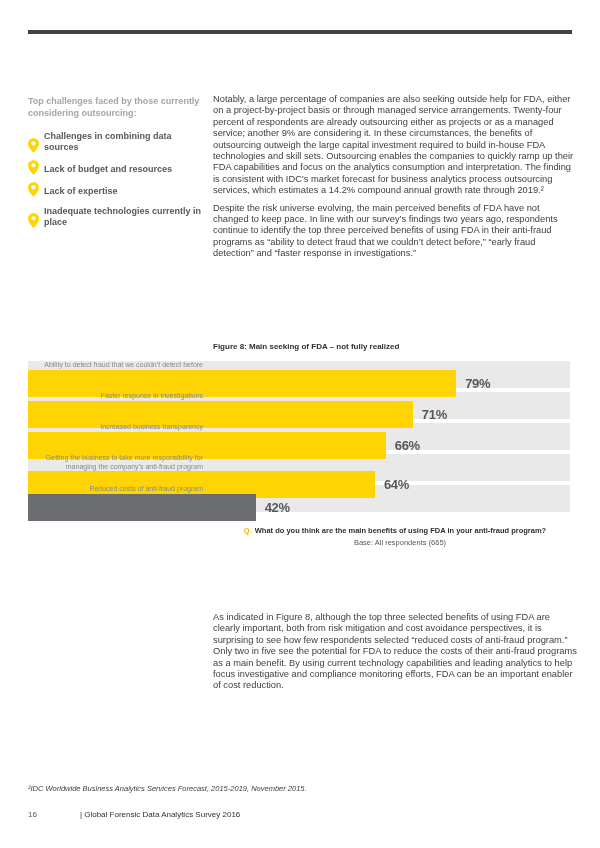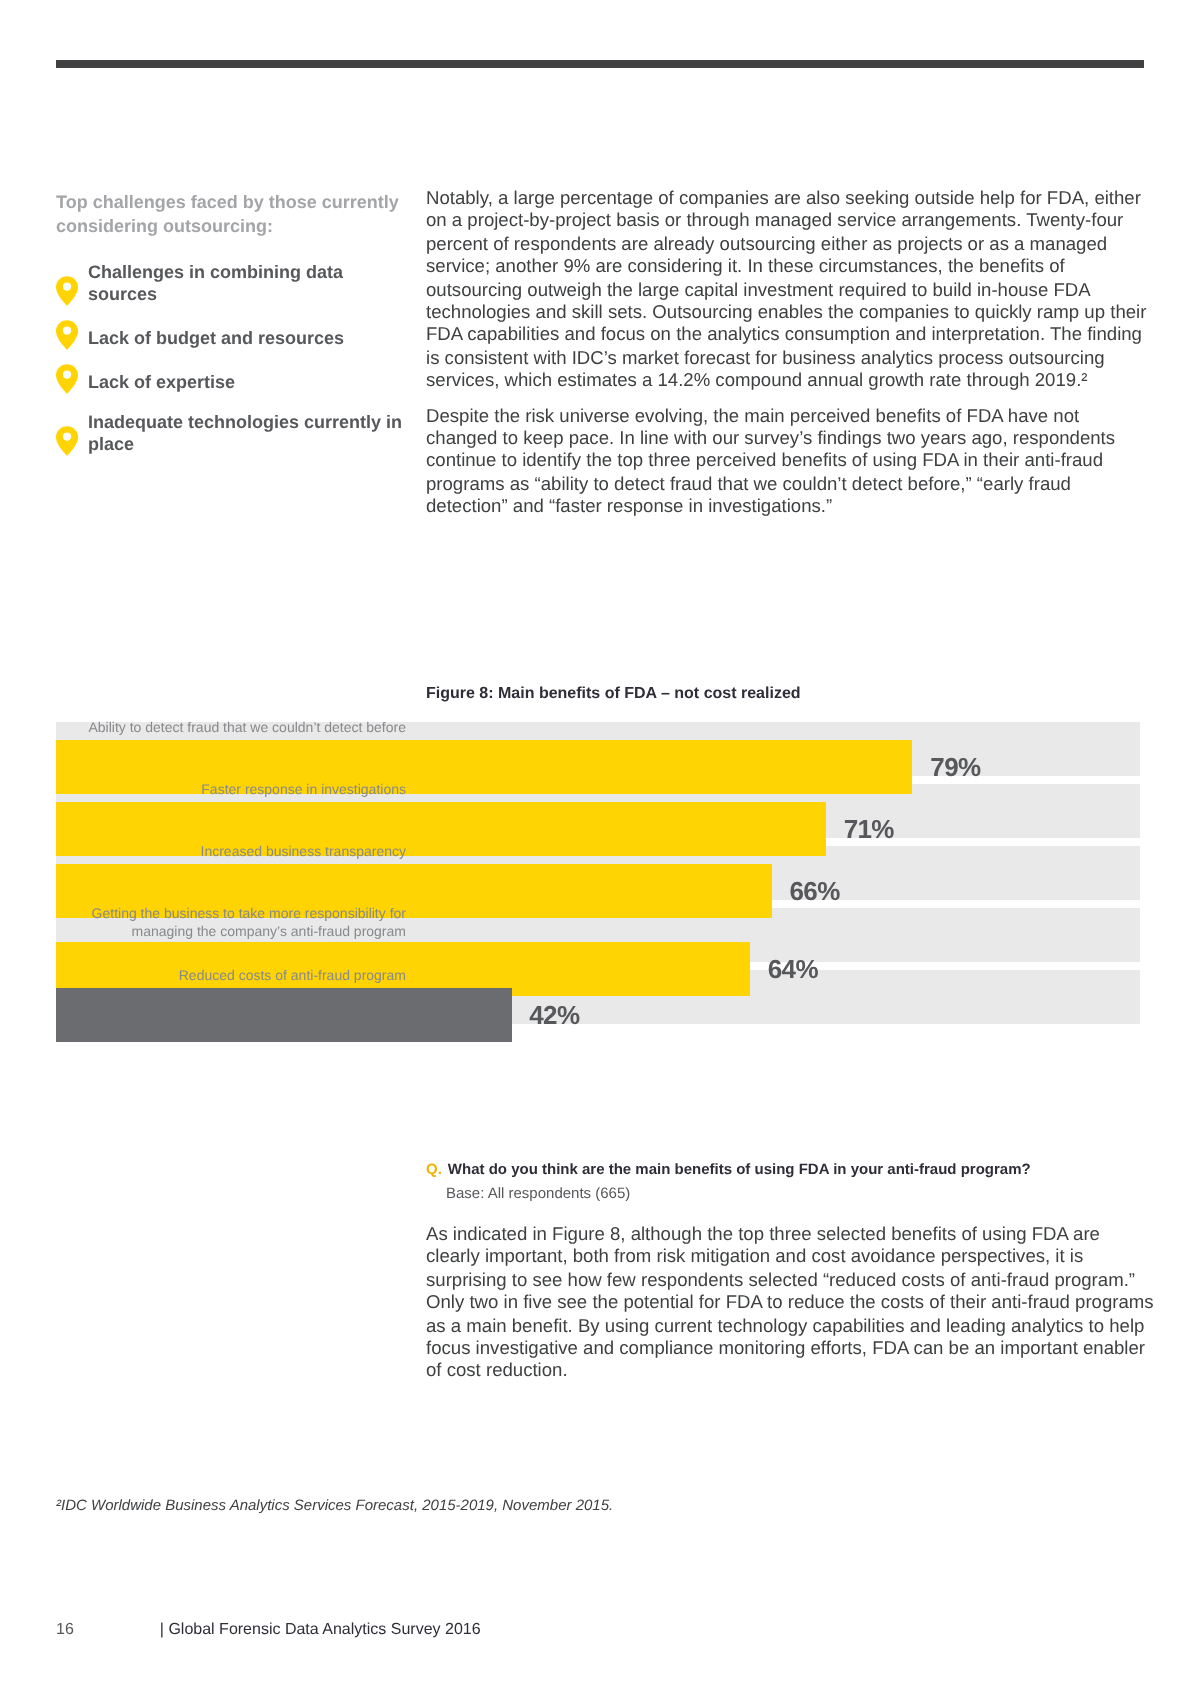--- a/index.html
+++ b/index.html
@@ -25,29 +25,29 @@
   
   .figure-title { position:absolute; left:213px; top:342px; font-size:8px; font-weight:bold; color:#2e2e38; }
   .chart { position:absolute; left:28px; top:361px; width:542px; }
   .chart-row { display:flex; height:27px; margin-bottom:4px; background:#e9e9e9;flex-direction:column; }
   .chart-label { width:185px; padding-right:10px; display:flex; align-items:center; justify-content:flex-end; text-align:right; font-size:7px; color:#87898c; line-height:8.5px; }
   .chart-track { flex:1; display:flex; align-items:center; }
   .chart-bar { height:27px; flex:0 0 auto; }
   .chart-value { font-size:13px; font-weight:bold; color:#57585b; margin-left:9px; letter-spacing:-0.3px; }
 
   
-  .figure-notes { position:absolute; left:213px; top:580px; width:364px; }
+  .figure-notes { position:absolute; left:213px; top:526px; width:364px;text-align:center; }
   .q-line { font-size:7.5px; font-weight:bold; color:#2e2e38; line-height:9.5px; }
   .q-prefix { color:#f0b400; margin-right:3px; }
   .base-note { font-size:7.5px; color:#57585b; margin-top:2px; margin-left:10px; }
   .method-note { font-style:italic; font-size:7.5px; color:#57585b; margin-top:7px; margin-left:10px; line-height:9.5px; }
 
   .closing-par { position:absolute; left:213px; top:612px; width:364px; }
 
-  .footnote { position:absolute; left:28px; top:748px; font-size:7.5px; font-style:italic; color:#3f4042; }
+  .footnote { position:absolute; left:28px; top:784px; font-size:7.5px; font-style:italic; color:#3f4042; }
   .page-footer { position:absolute; left:28px; top:810px; font-size:8px; color:#2e2e38; }
   .page-footer .page-num { font-weight:normal; color:#57585b; margin-right:3px; }
   .page-footer .report-title { font-weight:normal;margin-left:40px; }
 </style>
 </head>
 <body>
 
 <div class="page">
 
   <div class="top-rule"></div>
@@ -83,21 +83,21 @@
         </svg>
       <span class="sidebar-item-label">Inadequate technologies currently in place</span>
     </div>
   </aside>
 
   <main class="main-col">
     <p class="body-par">Notably, a large percentage of companies are also seeking outside help for FDA, either on a project-by-project basis or through managed service arrangements. Twenty-four percent of respondents are already outsourcing either as projects or as a managed service; another 9% are considering it. In these circumstances, the benefits of outsourcing outweigh the large capital investment required to build in-house FDA technologies and skill sets. Outsourcing enables the companies to quickly ramp up their FDA capabilities and focus on the analytics consumption and interpretation. The finding is consistent with IDC’s market forecast for business analytics process outsourcing services, which estimates a 14.2% compound annual growth rate through 2019.²</p>
     <p class="body-par section-par">Despite the risk universe evolving, the main perceived benefits of FDA have not changed to keep pace. In line with our survey’s findings two years ago, respondents continue to identify the top three perceived benefits of using FDA in their anti-fraud programs as “ability to detect fraud that we couldn’t detect before,” “early fraud detection” and “faster response in investigations.”</p>
   </main>
 
-  <div class="figure-title">Figure 8: Main benefits of FDA – not cost realized</div>
+  <div class="figure-title">Figure 8: Main seeking of FDA – not fully realized</div>
 
   <div class="chart">
     <div class="chart-row">
       <div class="chart-label">Ability to detect fraud that we couldn’t detect before</div>
       <div class="chart-track">
         <div class="chart-bar" style="width: 79%; background: rgb(255, 212, 2);"></div>
         <div class="chart-value">79%</div>
       </div>
     </div>
     <div class="chart-row">

